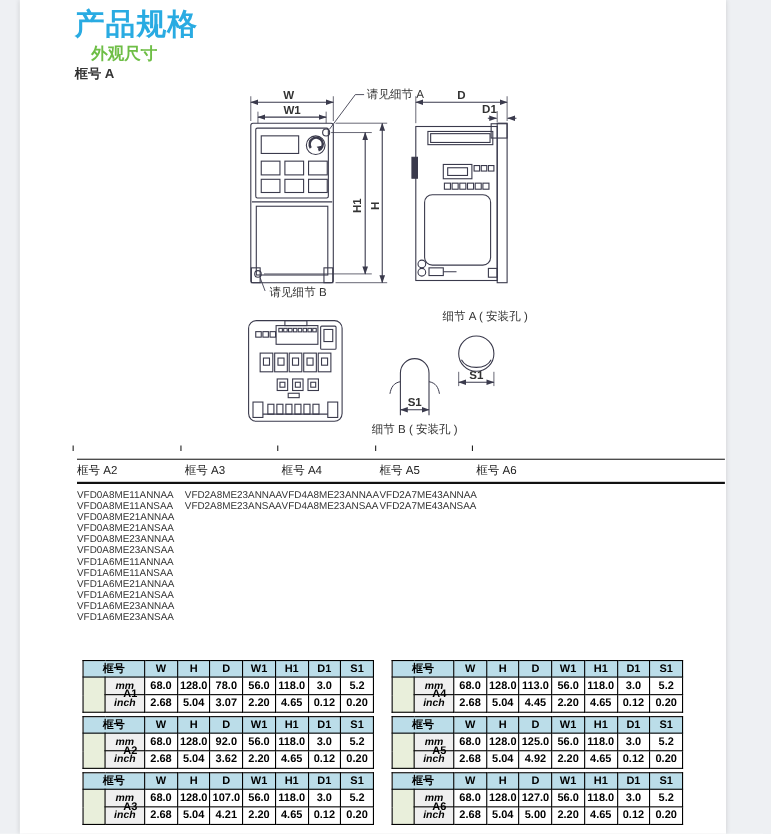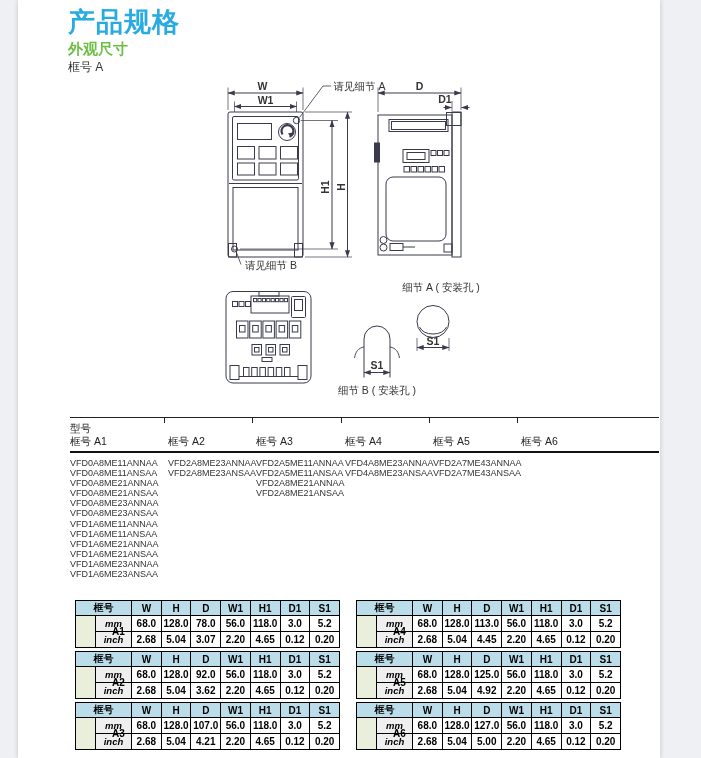--- a/index.html
+++ b/index.html
@@ -14,27 +14,27 @@
     position:absolute;left:18px;top:0;width:642px;height:758px;
     background:#fff;box-shadow:0 0 5px rgba(0,0,0,.18);
   }
   .page-title{
     position:absolute;left:68px;top:4px;margin:0;
     font-size:27px;font-weight:bold;letter-spacing:1px;
     color:var(--color-title,#29ABE2);
     font-family:Liberation Mono, monospace;
   }
   .page-subtitle{
-    position:absolute;left:68px;top:40px;margin:0;
+    position:absolute;left:83px;top:40px;margin:0;
     font-size:15px;font-weight:bold;
     color:var(--color-subtitle,#6EBE46);
   }
   .frame-label{
     position:absolute;left:68px;top:59px;
-    font-size:12px;color:#333;
+    font-size:12px;color:#333;font-weight:bold;
   }
   svg#drawing{position:absolute;left:70px;top:78px;}
   svg#drawing text{
     font-family:"Liberation Sans",sans-serif;
     fill:#333;font-size:10.5px;font-weight:600;
   }
   svg#drawing text.cn{font-weight:normal;font-size:10.5px;}
 
   
   .model-table{
@@ -239,24 +239,20 @@
         <path d="M390,347 C396,348 398.5,352 399.5,358" stroke-width="0.9"></path>
         <line x1="364" y1="372.5" x2="390" y2="372.5" marker-start="url(#ar)" marker-end="url(#ar)"></line>
         <text x="377" y="369" text-anchor="middle" stroke="none">S1</text>
         <text class="cn" x="377" y="394" text-anchor="middle" stroke="none">细节 B ( 安装孔 )</text>
       </g>
     </g>
   </svg>
 
   <div class="model-table">
     <div class="model-head">
-      <div class="mh">
-        <div>型号</div>
-        <div>框号 A1</div>
-      </div>
       <div class="mh tick">
           <div>框号 A2</div>
         </div>
       <div class="mh tick">
           <div>框号 A3</div>
         </div>
       <div class="mh tick">
           <div>框号 A4</div>
         </div>
       <div class="mh tick">
@@ -277,26 +273,20 @@
           <div>VFD1A6ME11ANNAA</div>
           <div>VFD1A6ME11ANSAA</div>
           <div>VFD1A6ME21ANNAA</div>
           <div>VFD1A6ME21ANSAA</div>
           <div>VFD1A6ME23ANNAA</div>
           <div>VFD1A6ME23ANSAA</div>
         </div>
       <div class="mcol">
           <div>VFD2A8ME23ANNAA</div>
           <div>VFD2A8ME23ANSAA</div>
-        </div>
-      <div class="mcol">
-          <div>VFD2A5ME11ANNAA</div>
-          <div>VFD2A5ME11ANSAA</div>
-          <div>VFD2A8ME21ANNAA</div>
-          <div>VFD2A8ME21ANSAA</div>
         </div>
       <div class="mcol">
           <div>VFD4A8ME23ANNAA</div>
           <div>VFD4A8ME23ANSAA</div>
         </div>
       <div class="mcol">
           <div>VFD2A7ME43ANNAA</div>
           <div>VFD2A7ME43ANSAA</div>
         </div>
     </div>

